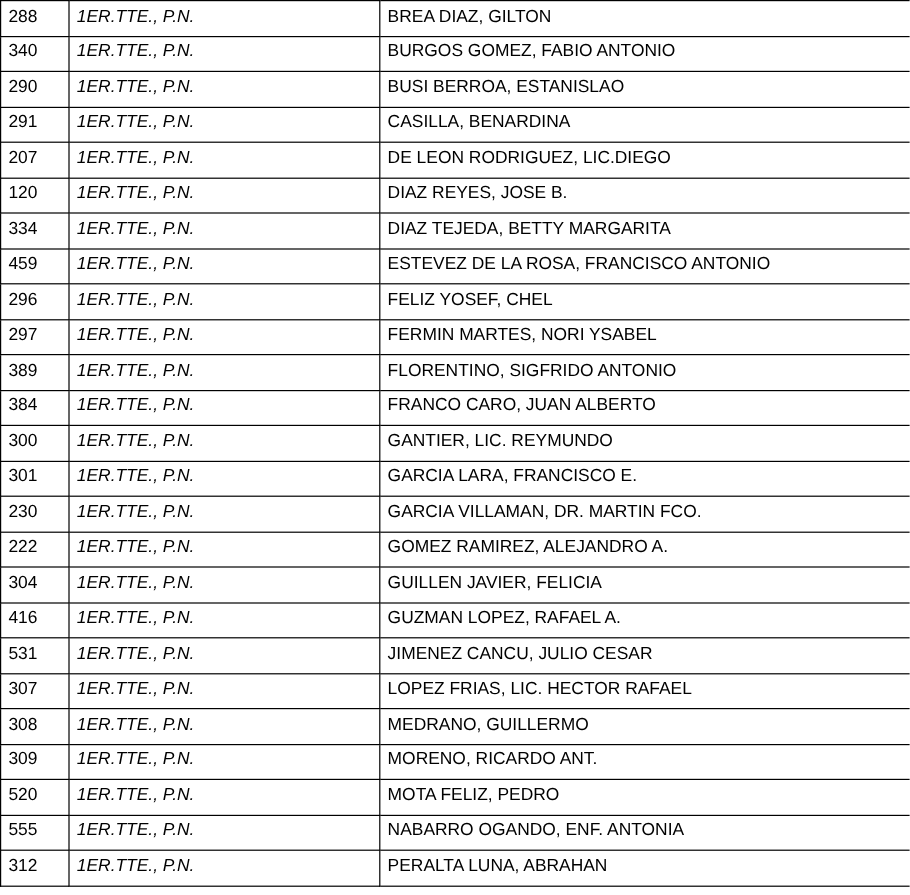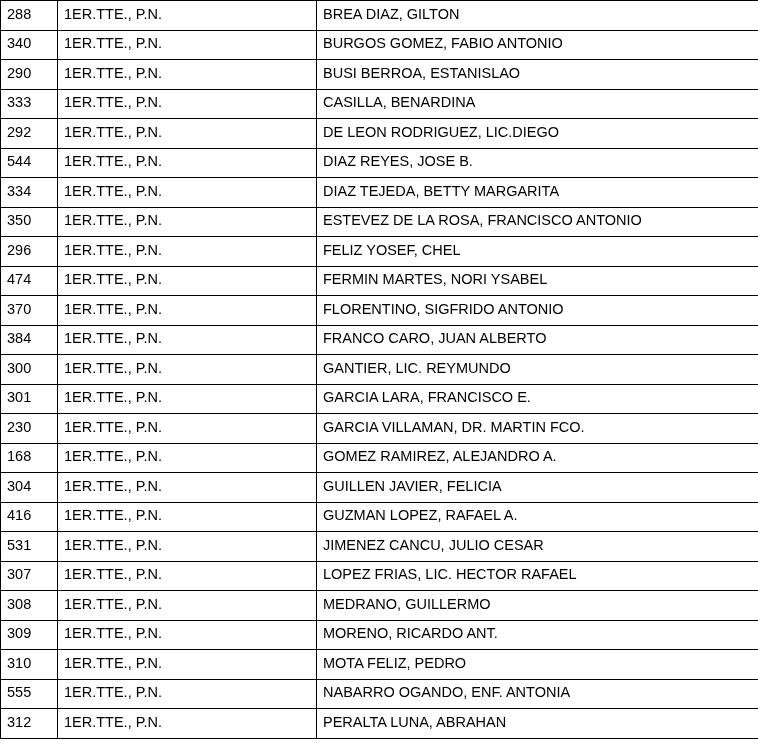--- a/index.html
+++ b/index.html
@@ -36,20 +36,21 @@
     overflow: hidden;
   }
   td.col-num {
     width: 44px;
     text-align: left;
     padding-left: 9px;
   }
   td.col-rank {
     width: 246px;
     padding-left: 9px;
+    font-style: italic;
   }
   td.col-name {
     width: 466px;
     padding-left: 9px;
   }
   
   table.roster tr td:first-child {
     border-left: 1px solid #000000;
   }
   table.roster tr td:last-child {
@@ -71,56 +72,56 @@
           <td class="col-num">340</td>
           <td class="col-rank">1ER.TTE., P.N.</td>
           <td class="col-name">BURGOS GOMEZ, FABIO ANTONIO</td>
         </tr>
         <tr>
           <td class="col-num">290</td>
           <td class="col-rank">1ER.TTE., P.N.</td>
           <td class="col-name">BUSI BERROA, ESTANISLAO</td>
         </tr>
         <tr>
-          <td class="col-num">333</td>
+          <td class="col-num">291</td>
           <td class="col-rank">1ER.TTE., P.N.</td>
           <td class="col-name">CASILLA, BENARDINA</td>
         </tr>
         <tr>
-          <td class="col-num">292</td>
+          <td class="col-num">207</td>
           <td class="col-rank">1ER.TTE., P.N.</td>
           <td class="col-name">DE LEON RODRIGUEZ, LIC.DIEGO</td>
         </tr>
         <tr>
-          <td class="col-num">544</td>
+          <td class="col-num">120</td>
           <td class="col-rank">1ER.TTE., P.N.</td>
           <td class="col-name">DIAZ REYES, JOSE B.</td>
         </tr>
         <tr>
           <td class="col-num">334</td>
           <td class="col-rank">1ER.TTE., P.N.</td>
           <td class="col-name">DIAZ TEJEDA, BETTY MARGARITA</td>
         </tr>
         <tr>
-          <td class="col-num">350</td>
+          <td class="col-num">459</td>
           <td class="col-rank">1ER.TTE., P.N.</td>
           <td class="col-name">ESTEVEZ DE LA ROSA, FRANCISCO ANTONIO</td>
         </tr>
         <tr>
           <td class="col-num">296</td>
           <td class="col-rank">1ER.TTE., P.N.</td>
           <td class="col-name">FELIZ YOSEF, CHEL</td>
         </tr>
         <tr>
-          <td class="col-num">474</td>
+          <td class="col-num">297</td>
           <td class="col-rank">1ER.TTE., P.N.</td>
           <td class="col-name">FERMIN MARTES, NORI YSABEL</td>
         </tr>
         <tr>
-          <td class="col-num">370</td>
+          <td class="col-num">389</td>
           <td class="col-rank">1ER.TTE., P.N.</td>
           <td class="col-name">FLORENTINO, SIGFRIDO ANTONIO</td>
         </tr>
         <tr>
           <td class="col-num">384</td>
           <td class="col-rank">1ER.TTE., P.N.</td>
           <td class="col-name">FRANCO CARO, JUAN ALBERTO</td>
         </tr>
         <tr>
           <td class="col-num">300</td>
@@ -131,21 +132,21 @@
           <td class="col-num">301</td>
           <td class="col-rank">1ER.TTE., P.N.</td>
           <td class="col-name">GARCIA LARA, FRANCISCO E.</td>
         </tr>
         <tr>
           <td class="col-num">230</td>
           <td class="col-rank">1ER.TTE., P.N.</td>
           <td class="col-name">GARCIA VILLAMAN, DR. MARTIN FCO.</td>
         </tr>
         <tr>
-          <td class="col-num">168</td>
+          <td class="col-num">222</td>
           <td class="col-rank">1ER.TTE., P.N.</td>
           <td class="col-name">GOMEZ RAMIREZ, ALEJANDRO A.</td>
         </tr>
         <tr>
           <td class="col-num">304</td>
           <td class="col-rank">1ER.TTE., P.N.</td>
           <td class="col-name">GUILLEN JAVIER, FELICIA</td>
         </tr>
         <tr>
           <td class="col-num">416</td>
@@ -166,21 +167,21 @@
           <td class="col-num">308</td>
           <td class="col-rank">1ER.TTE., P.N.</td>
           <td class="col-name">MEDRANO, GUILLERMO</td>
         </tr>
         <tr>
           <td class="col-num">309</td>
           <td class="col-rank">1ER.TTE., P.N.</td>
           <td class="col-name">MORENO, RICARDO ANT.</td>
         </tr>
         <tr>
-          <td class="col-num">310</td>
+          <td class="col-num">520</td>
           <td class="col-rank">1ER.TTE., P.N.</td>
           <td class="col-name">MOTA FELIZ, PEDRO</td>
         </tr>
         <tr>
           <td class="col-num">555</td>
           <td class="col-rank">1ER.TTE., P.N.</td>
           <td class="col-name">NABARRO OGANDO, ENF. ANTONIA</td>
         </tr>
         <tr>
           <td class="col-num">312</td>

